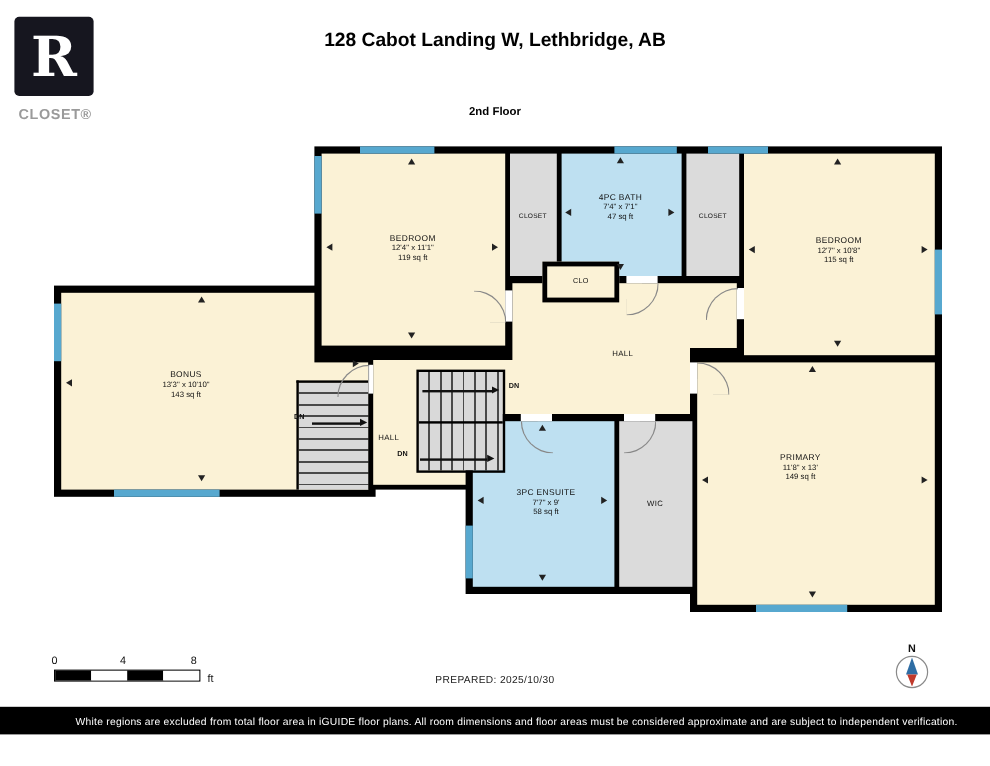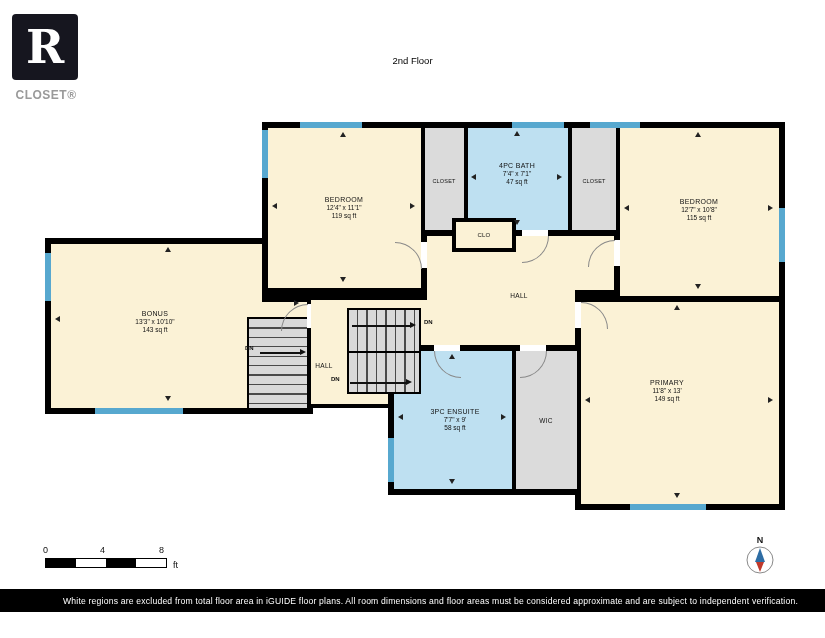--- a/index.html
+++ b/index.html
@@ -36,21 +36,21 @@
   .td{border-left:3.5px solid transparent;border-right:3.5px solid transparent;border-top:5px solid #222;}
   .tl{border-top:3.5px solid transparent;border-bottom:3.5px solid transparent;border-right:5px solid #222;}
   .tr{border-top:3.5px solid transparent;border-bottom:3.5px solid transparent;border-left:5px solid #222;}
   .logo-box{position:absolute;left:12px;top:14px;width:66px;height:66px;background:#16161f;border-radius:4px;
             display:flex;align-items:center;justify-content:center;}
   .logo-letter{color:#fff;font-family:"DejaVu Serif",serif;font-weight:bold;font-size:46px;line-height:1;}
   .logo-caption{position:absolute;left:4px;top:88px;width:84px;text-align:center;font-size:12px;font-weight:bold;
                 color:#9a9a9a;letter-spacing:.5px;}
   .title{position:absolute;left:0;right:0;top:25px;text-align:center;font-size:16px;font-weight:bold;color:#000;}
   .floor-row{position:absolute;left:0;right:0;top:54px;display:flex;justify-content:center;gap:12px;}
-  .floor-label{font-size:9.5px;font-weight:normal;padding-top:1px;color:#000;}
+  .floor-label{font-size:9.5px;font-weight:bold;padding-top:1px;color:#000;margin-top:33px;}
   .area-col{font-size:9px;line-height:14px;text-align:left;color:#000;}
   .scale{position:absolute;left:45px;top:545px;width:200px;height:30px;}
   .scale .num{position:absolute;font-size:9px;color:#111;}
   .scale-bar{position:absolute;left:0;top:13px;width:120px;height:8px;border:1px solid #000;display:flex;}
   .scale-bar div{width:30px;height:100%;}
   .sb1,.sb3{background:#000;}.sb2,.sb4{background:#fff;}
   .prepared{position:absolute;left:0;right:0;top:561px;text-align:center;font-size:8.5px;color:#222;letter-spacing:.3px;}
   .compass{position:absolute;left:742px;top:535px;width:36px;text-align:center;}
   .compass .nlab{font-size:9px;font-weight:bold;color:#111;display:block;}
   .disclaimer{position:absolute;left:0;top:589px;width:825px;height:23px;background:#000;color:#fff;font-size:8.6px;
@@ -58,20 +58,21 @@
 </style>
 </head>
 <body>
 
 <div class="page">
 
   <div class="logo-box">
     <span class="logo-letter">R</span>
   </div>
   <div class="logo-caption">CLOSET®</div>
+  <div class="title">128 Cabot Landing W, Lethbridge, AB</div>
   <div class="floor-row">
     <div class="floor-label">2nd Floor</div>
   </div>
 
   <div class="blk" style="left:45px;top:238px;width:268px;height:176px"></div>
   <div class="room cream" style="left:51px;top:244px;width:256px;height:164px"></div>
   <div class="st st-h" style="left:247px;top:317px;width:60px;height:91px"></div>
   <div class="blk" style="left:262px;top:122px;width:523px;height:180px"></div>
   <div class="blk" style="left:307px;top:296px;width:148px;height:112px"></div>
   <div class="blk" style="left:448px;top:230px;width:165px;height:126px"></div>
@@ -197,20 +198,21 @@
     <span class="num" style="left:114px;top:0">8</span>
     <div class="scale-bar">
       <div class="sb1"></div>
       <div class="sb2"></div>
       <div class="sb3"></div>
       <div class="sb4"></div>
     </div>
     <span class="num" style="left:128px;top:15px">ft</span>
   </div>
 
+  <div class="prepared">PREPARED: 2025/10/30</div>
 
   <div class="compass">
     <span class="nlab">N</span>
     <svg width="30" height="30" viewBox="0 0 30 30">
       <circle cx="15" cy="15" r="13" fill="#ffffff" stroke="#8a8a8a" stroke-width="1"></circle>
       <polygon points="15,3 10,17 20,17" fill="#2e6da4"></polygon>
       <polygon points="15,27 11,17 19,17" fill="#c0392b"></polygon>
     </svg>
   </div>
 

